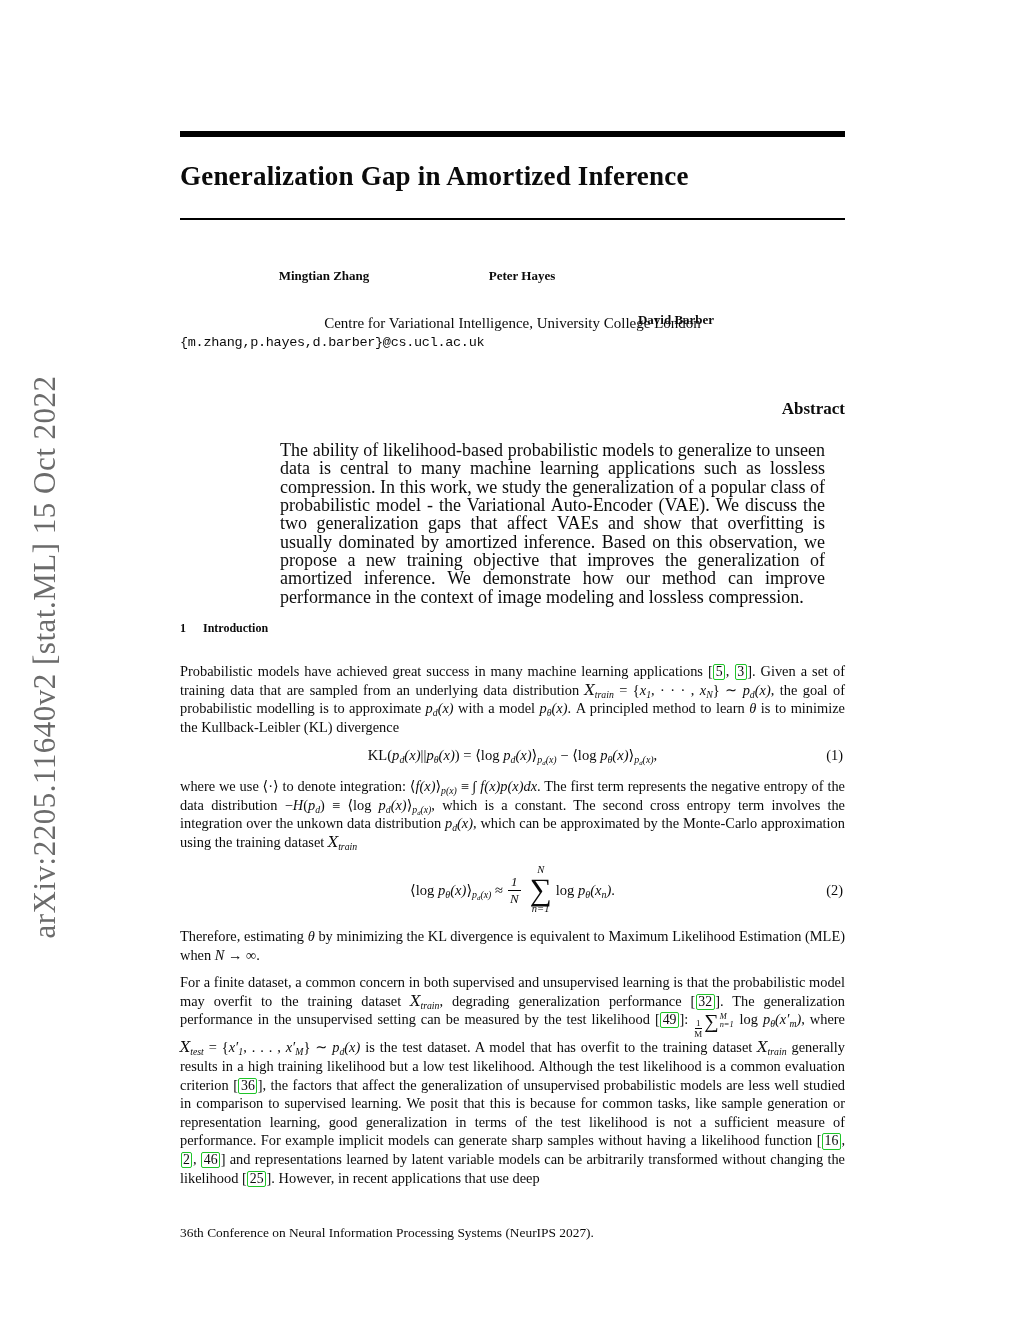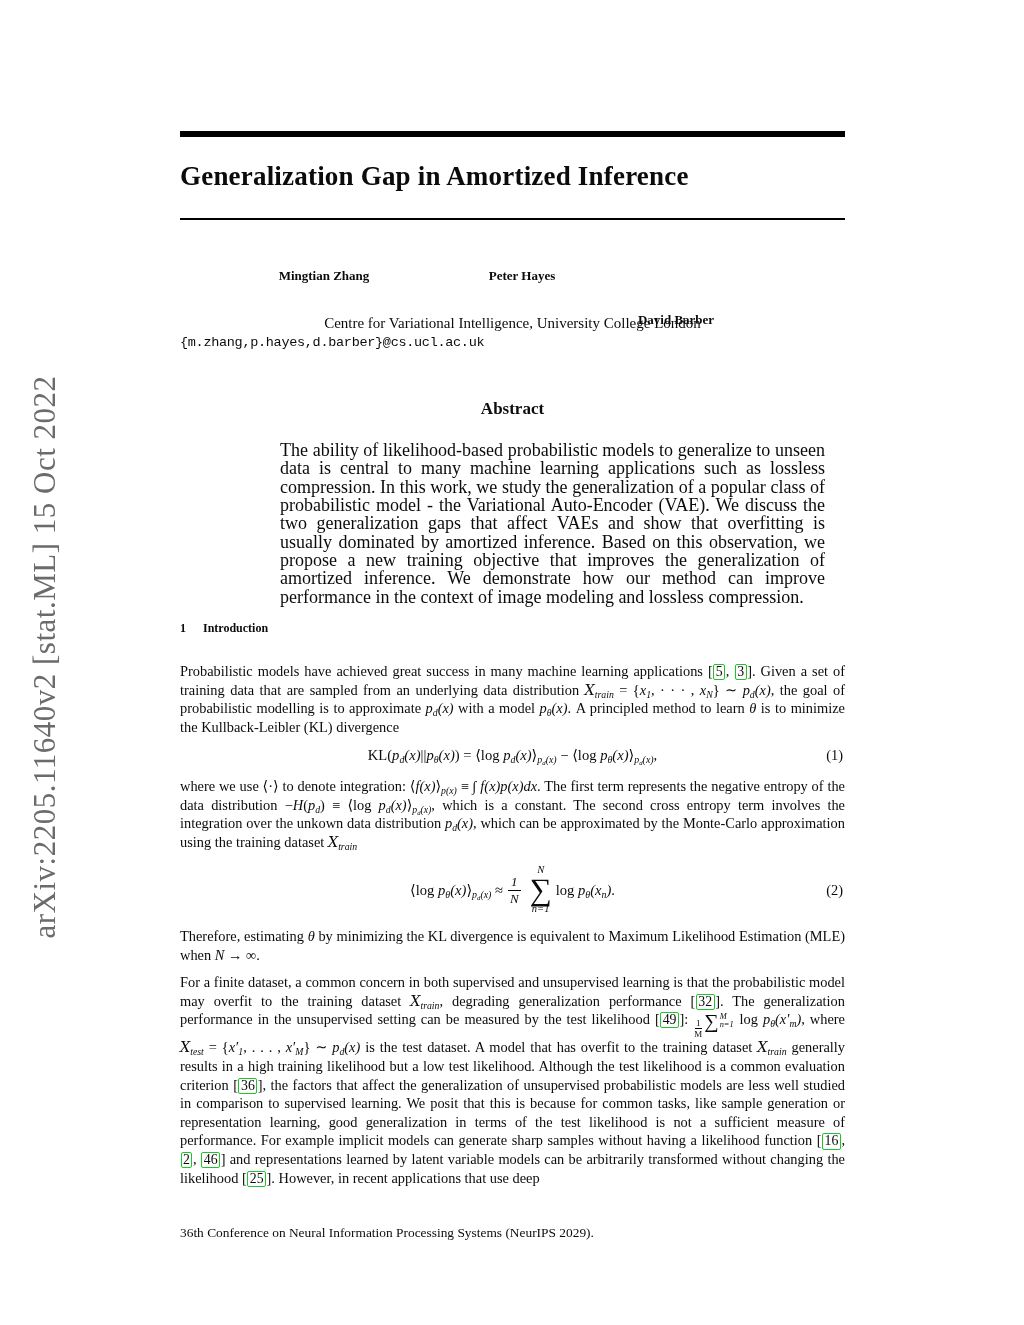--- a/index.html
+++ b/index.html
@@ -23,21 +23,21 @@
   .rule-thick{position:absolute;left:180px;width:665px;height:6px;background:#000;top:131px;}
   .rule-thin{position:absolute;left:180px;width:665px;height:2.4px;background:#000;top:218px;}
   .paper-title{
     position:absolute;top:161px;left:180px;width:665px;
     text-align:left;font-size:27px;font-weight:bold;letter-spacing:0.2px;
   }
   .author{position:absolute;top:268px;font-size:13px;font-weight:bold;transform:translateX(-50%);white-space:nowrap;}
   .affiliation{position:absolute;top:315px;left:180px;width:665px;text-align:center;font-size:15px;}
   .email{position:absolute;top:335px;left:180px;width:665px;text-align:left;
          font-family:"Liberation Mono","DejaVu Sans Mono",monospace;font-size:13.5px;letter-spacing:-0.3px;}
-  .abstract-heading{position:absolute;top:399px;left:180px;width:665px;text-align:center;font-size:17px;font-weight:bold;}
+  .abstract-heading{position:absolute;top:399px;left:180px;width:665px;text-align:right;font-size:17px;font-weight:bold;}
   .abstract-body{
     position:absolute;top:441px;left:240px;width:545px;
     font-size:18px;line-height:18.35px;text-align:justify;margin-left:40px;
   }
   .section-heading{position:absolute;top:621px;left:180px;font-size:12px;font-weight:bold;}
   .section-heading .secnum{margin-right:17px;}
   .para{position:absolute;left:180px;width:665px;font-size:14.4px;line-height:18.6px;text-align:justify;}
   .p1{top:662px;}
   .p2{top:777px;}
   .p3{top:927px;}
@@ -128,15 +128,15 @@
         <span class="fnum">1</span>
         <span class="fden">M</span>
       </span><span class="isum">
         <span class="sig">∑</span>
         <span class="ilims">
           <span>M</span>
           <span>n=1</span>
         </span>
       </span> log <span class="mi">p</span><span class="msub">θ</span><span class="mi">(x′</span><span class="msub">m</span><span class="mi">)</span>, where <span class="mcal">X</span><span class="msub">test</span> = {<span class="mi">x′</span><span class="msub">1</span>, . . . , <span class="mi">x′</span><span class="msub">M</span>} ∼ <span class="mi">p</span><span class="msub">d</span><span class="mi">(x)</span> is the test dataset. A model that has overfit to the training dataset <span class="mcal">X</span><span class="msub">train</span> generally results in a high training likelihood but a low test likelihood. Although the test likelihood is a common evaluation criterion [<span class="cite">36</span>], the factors that affect the generalization of unsupervised probabilistic models are less well studied in comparison to supervised learning. We posit that this is because for common tasks, like sample generation or representation learning, good generalization in terms of the test likelihood is not a sufficient measure of performance. For example implicit models can generate sharp samples without having a likelihood function [<span class="cite">16</span>, <span class="cite">2</span>, <span class="cite">46</span>] and representations learned by latent variable models can be arbitrarily transformed without changing the likelihood [<span class="cite">25</span>]. However, in recent applications that use deep</div>
 
-  <div class="footer-note">36th Conference on Neural Information Processing Systems (NeurIPS 2029).</div>
+  <div class="footer-note">36th Conference on Neural Information Processing Systems (NeurIPS 2027).</div>
 
 </div>
 
 </body></html>

